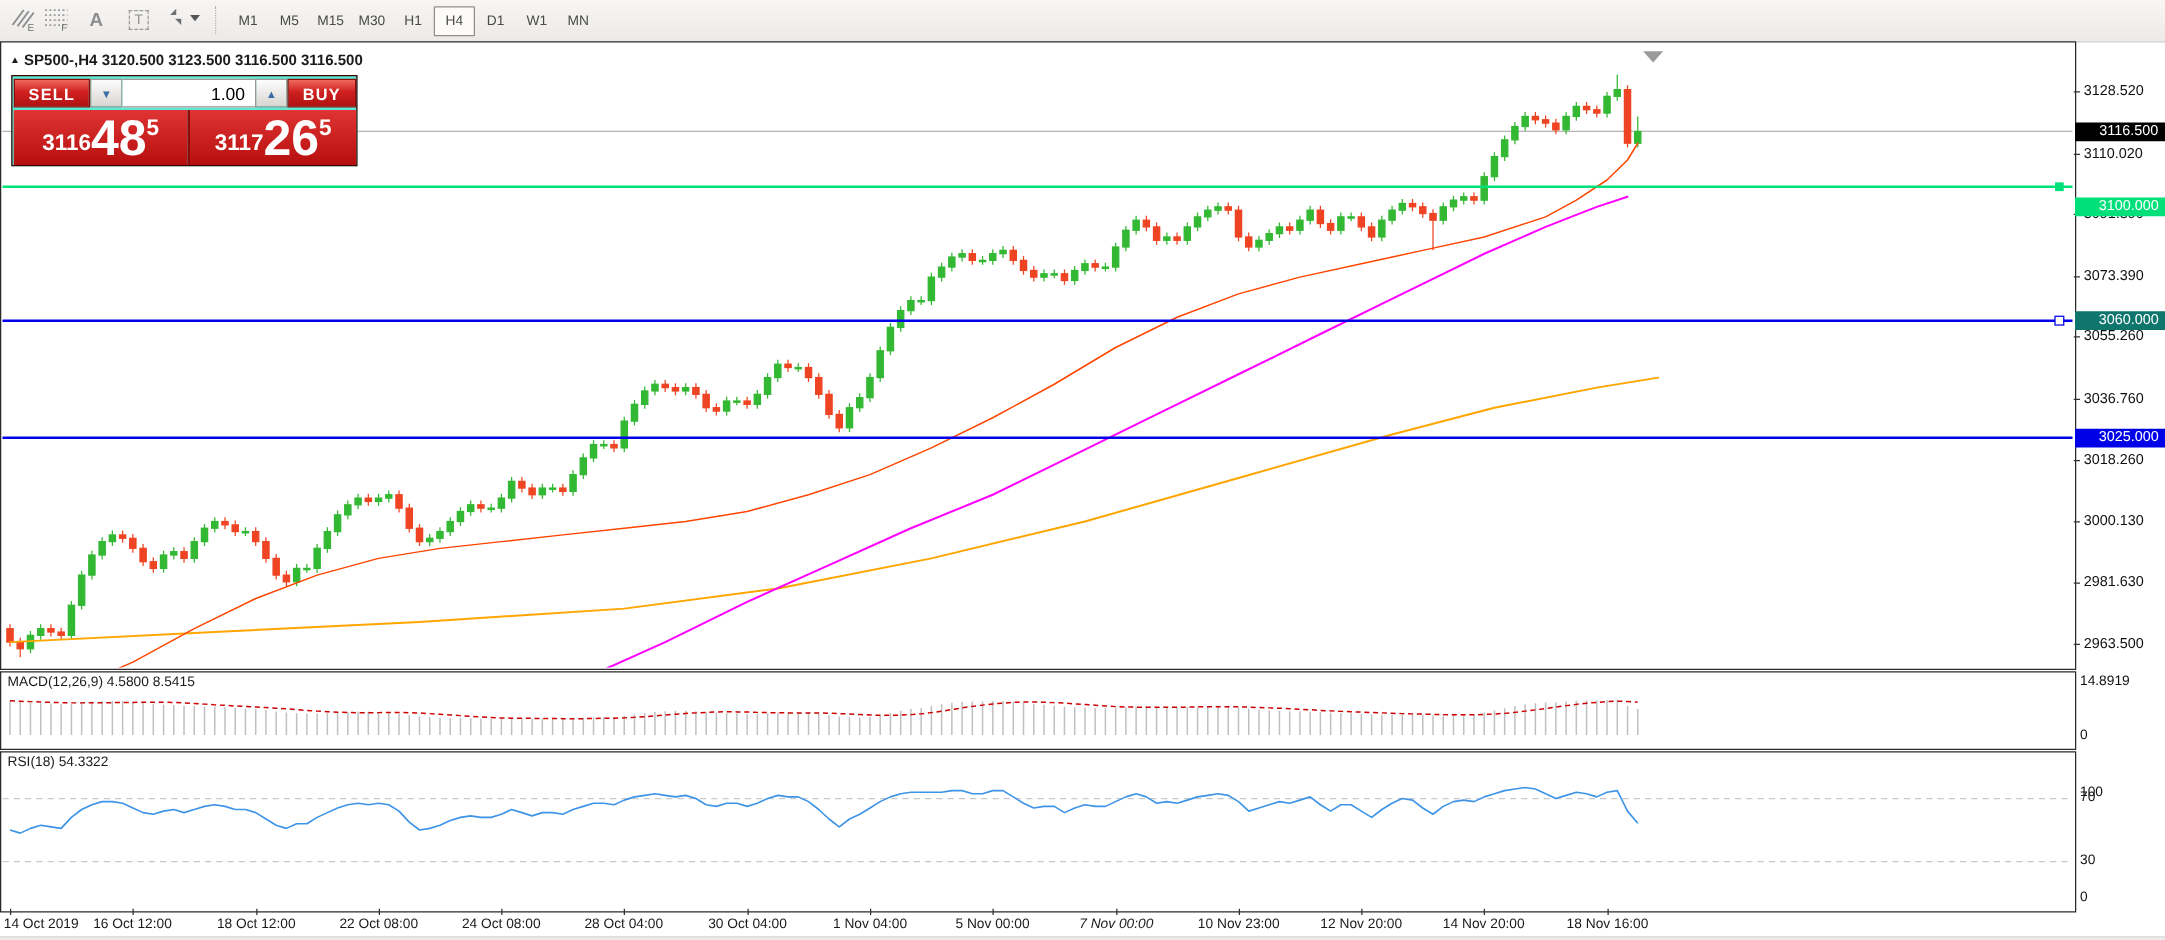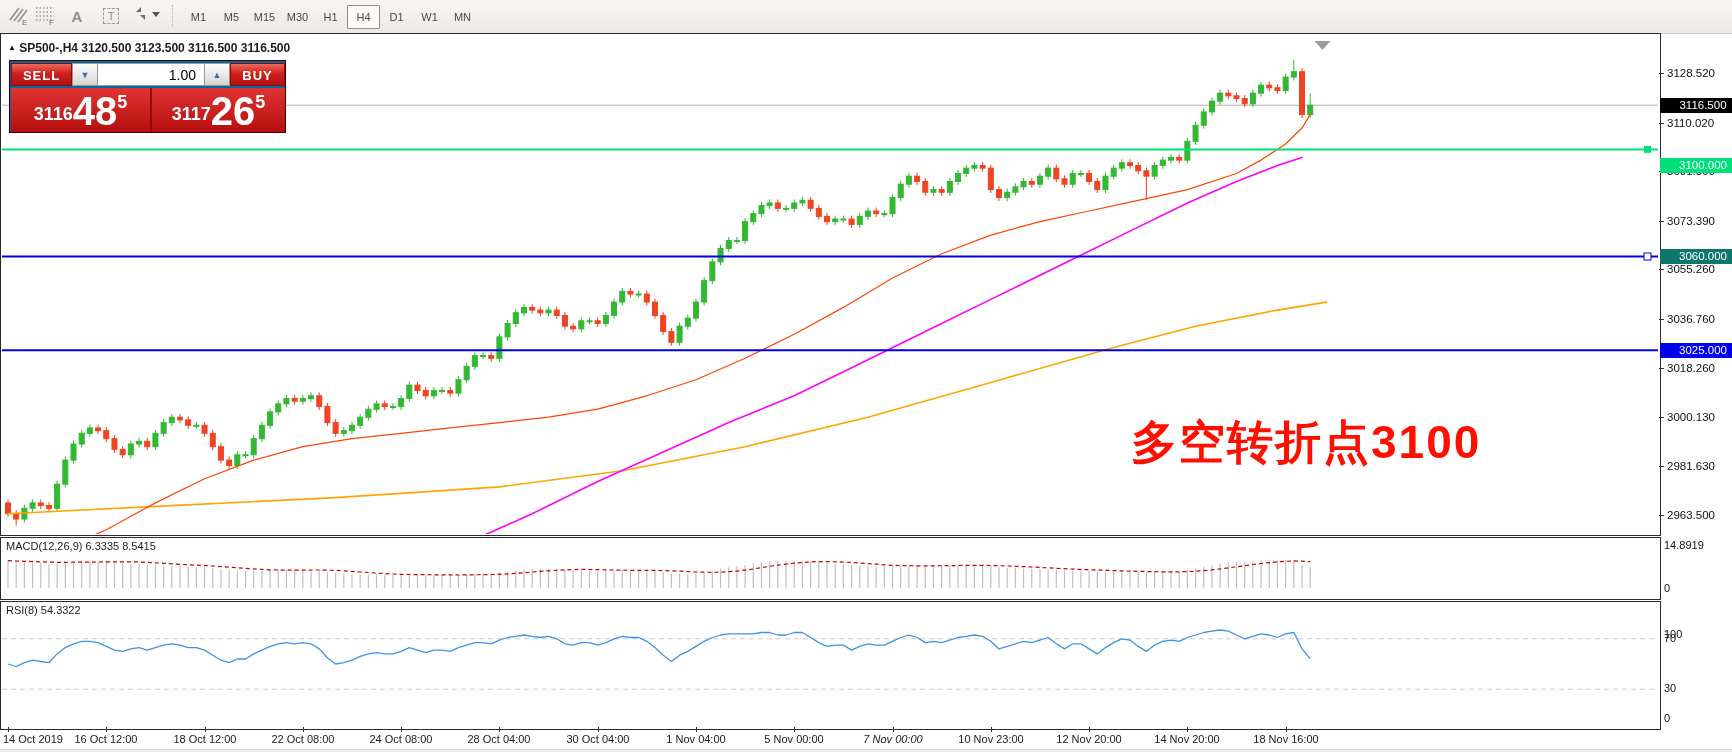--- a/index.html
+++ b/index.html
@@ -25,21 +25,21 @@
   .axis-box{position:absolute;left:1660px;width:80px;height:15px;line-height:15px;
             font-size:11.5px;color:#fff;padding-left:6px;box-sizing:border-box;text-align:center;}
   .ind-lab{position:absolute;left:1664px;font-size:11px;color:#111;}
   .time-lab{position:absolute;top:733px;font-size:11px;color:#1a1a1a;white-space:nowrap;}
   .time-tick{position:absolute;top:727px;width:1px;height:5px;background:#333;}
   
   .chart-title{position:absolute;left:8px;top:41px;font-size:12px;font-weight:bold;
                color:#1b1b1b;z-index:6;}
   
   .trade-panel{position:absolute;left:9px;top:60px;width:277px;height:73px;
-               border:1px solid #3c0000;background:#0369a1;z-index:7;box-sizing:border-box;}
+               border:1px solid #3c0000;background:#5eead4;z-index:7;box-sizing:border-box;}
   .tp-btn{position:absolute;top:2px;height:23px;line-height:23px;text-align:center;
           color:#fff;font-size:13px;font-weight:bold;letter-spacing:1px;cursor:pointer;
           background:linear-gradient(#ef6a5a,#d02020 45%,#b01212);border:1px solid #8f0b0b;
           box-sizing:border-box;}
   .tp-spin-btn{position:absolute;top:2px;width:26px;height:23px;
                background:linear-gradient(#fdfdfd,#d8d6d2);border:1px solid #9a9894;
                box-sizing:border-box;color:#3a6ea5;font-size:9px;text-align:center;
                line-height:22px;cursor:pointer;}
   .tp-vol{position:absolute;left:88px;top:2px;width:106px;height:23px;border:1px solid #9a9894;
           border-left:none;border-right:none;font-size:14px;text-align:right;
@@ -625,28 +625,27 @@
     </div>
     <div class="tp-quote" style="left:142px;width:133px;">
       <span class="small">3117</span>
         <span class="big">26</span>
         <span class="sup">5</span>
     </div>
   </div>
 
   <div class="pane-label" style="left:6px;top:540px;">
     <span>MACD(12,26,9)</span>
-    <span>6.3335 8.5415</span>
+    <span>4.5800 8.5415</span>
   </div>
   <div class="pane-label" style="left:6px;top:604px;">
-    <span>RSI(8)</span>
+    <span>RSI(18)</span>
     <span>54.3322</span>
   </div>
 
-  <div class="annotation" id="annotation" style="color: rgb(255, 15, 0);">多空转折点3100</div>
 
   <div id="axis-layer">
       <div class="axis-dash" style="top:73px;"></div>
       <div class="axis-lab" style="top:66px;">3128.520</div>
       <div class="axis-dash" style="top:123px;"></div>
       <div class="axis-lab" style="top:116px;">3110.020</div>
       <div class="axis-dash" style="top:171px;"></div>
       <div class="axis-lab" style="top:164px;">3091.890</div>
       <div class="axis-dash" style="top:221px;"></div>
       <div class="axis-lab" style="top:214px;">3073.390</div>

